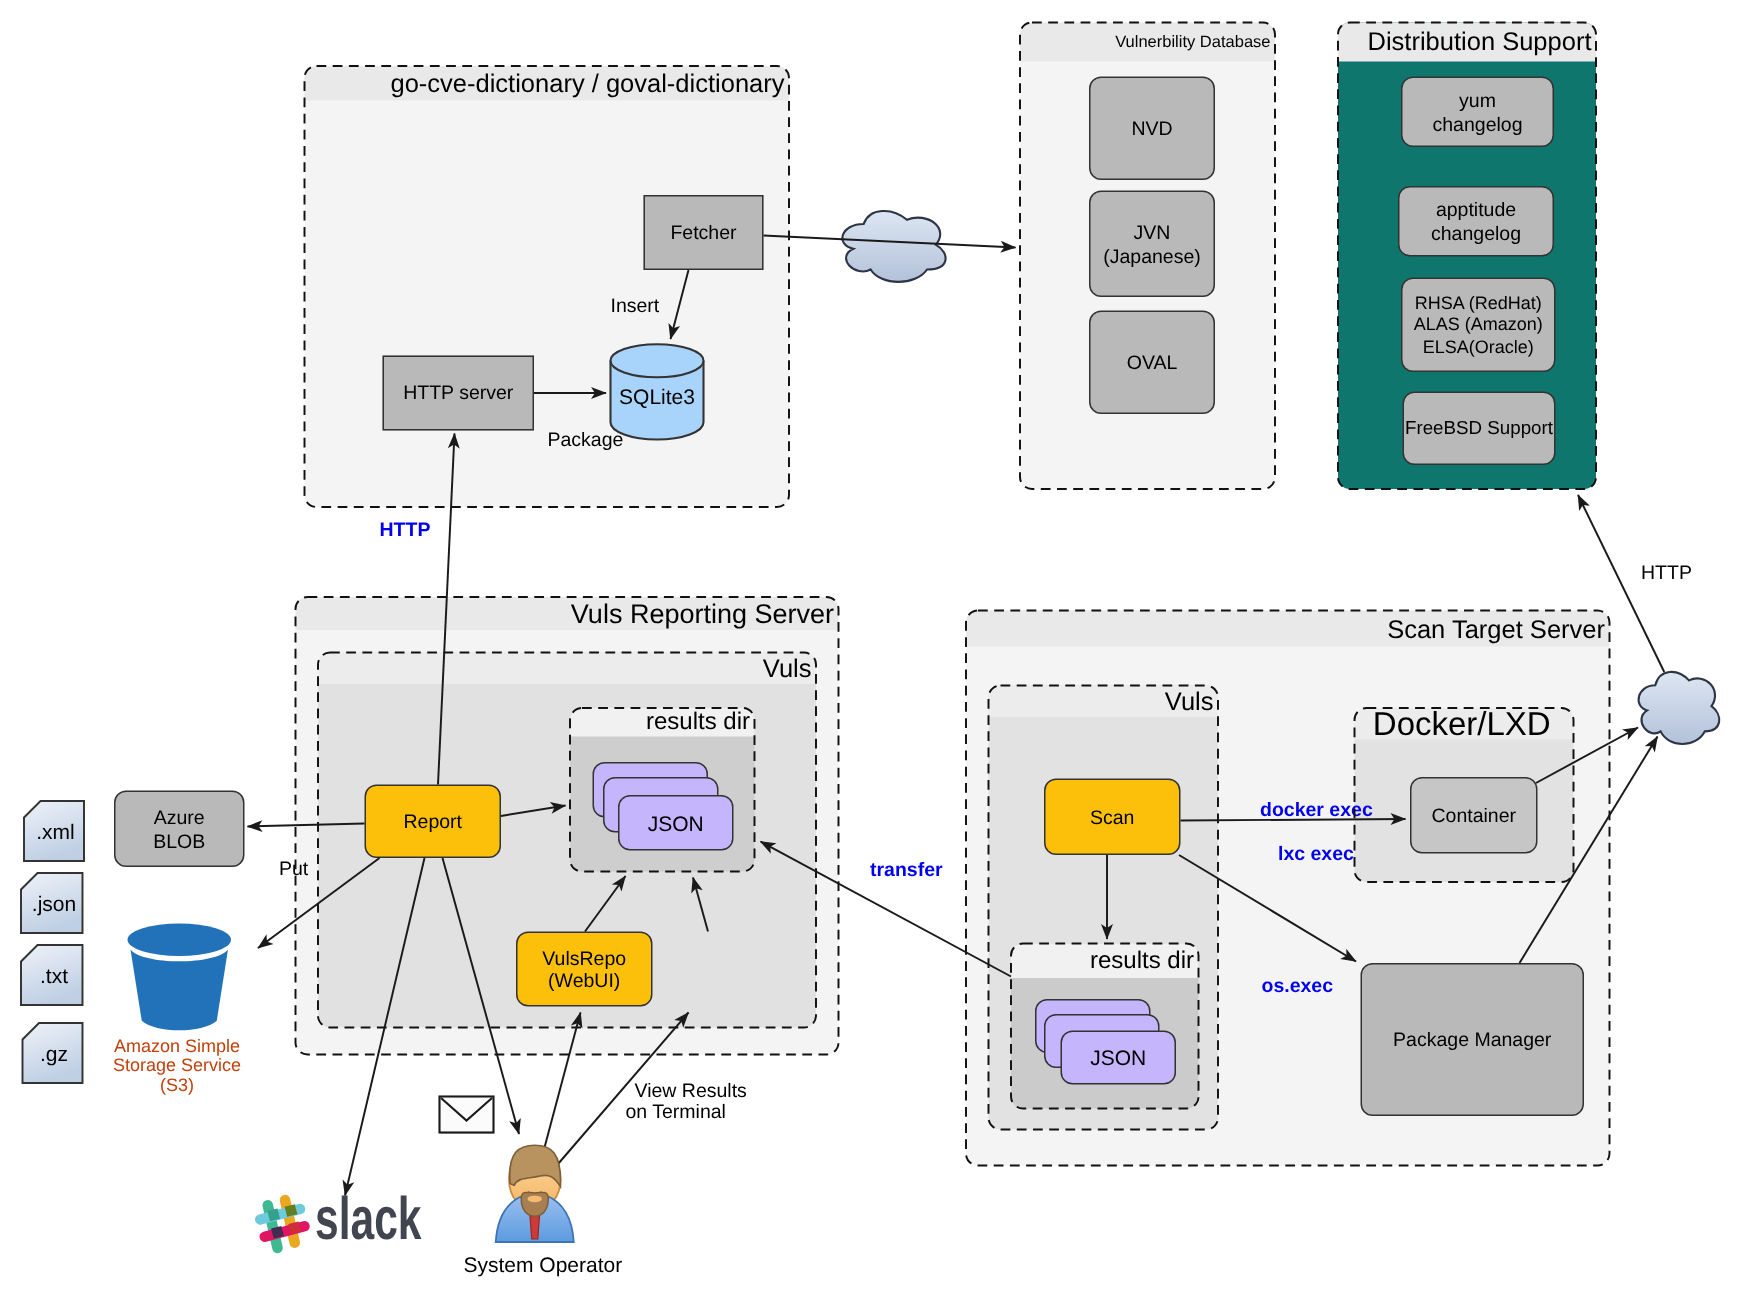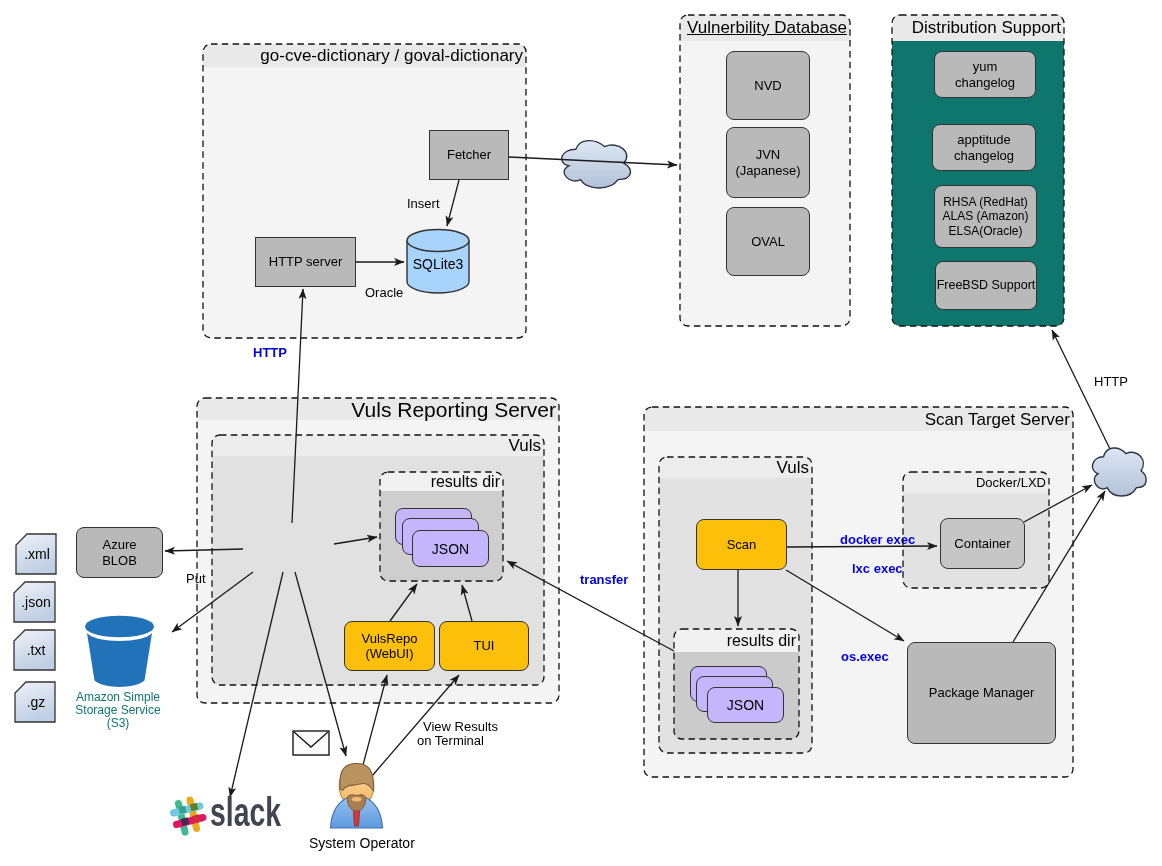--- a/index.html
+++ b/index.html
@@ -21,31 +21,31 @@
 <body>
 <div id="canvas">
 
 <div class="grp" style="left:203px;top:44px;width:323px;height:294px;background:#f4f4f4;border-radius:8px;">
   <div class="band" style="height:23px;background:#e9e9e9;border-radius:8px 8px 0 0;"></div>
   <div class="gtitle" style="font-size:17px;line-height:24px;">go-cve-dictionary / goval-dictionary</div>
 </div>
 
 <div class="grp" style="left:680px;top:15px;width:170px;height:311px;background:#f4f4f4;border-radius:8px;">
   <div class="band" style="height:26px;background:#e9e9e9;border-radius:8px 8px 0 0;"></div>
-  <div class="gtitle" style="font-size:17px;line-height:26px;text-decoration:underline;">Vulnerbility Database</div>
+  <div class="gtitle" style="font-size:11px;line-height:26px;">Vulnerbility Database</div>
 </div>
 
 <div class="grp" style="left:892px;top:15px;width:172px;height:311px;background:#0f766e;border-radius:8px;">
   <div class="band" style="height:26px;background:#e9e9e9;border-radius:8px 8px 0 0;"></div>
   <div class="gtitle" style="font-size:17px;line-height:26px;">Distribution Support</div>
 </div>
 
 <div class="grp" style="left:197px;top:398px;width:362px;height:305px;background:#f4f4f4;border-radius:8px;">
   <div class="band" style="height:22px;background:#e9e9e9;border-radius:8px 8px 0 0;"></div>
-  <div class="gtitle" style="font-size:21px;line-height:23px;">Vuls Reporting Server</div>
+  <div class="gtitle" style="font-size:18px;line-height:23px;">Vuls Reporting Server</div>
 </div>
 
 <div class="grp" style="left:212px;top:435px;width:332px;height:250px;background:#e1e1e1;border-radius:8px;">
   <div class="band" style="height:21px;background:#ececec;border-radius:8px 8px 0 0;"></div>
   <div class="gtitle" style="font-size:17px;line-height:22px;">Vuls</div>
 </div>
 
 <div class="grp" style="left:380px;top:472px;width:123px;height:109px;background:#cecece;border-radius:8px;">
   <div class="band" style="height:19px;background:#f1f1f1;border-radius:8px 8px 0 0;"></div>
   <div class="gtitle" style="font-size:16px;line-height:20px;">results dir</div>
@@ -61,54 +61,54 @@
   <div class="gtitle" style="font-size:17px;line-height:22px;">Vuls</div>
 </div>
 
 <div class="grp" style="left:674px;top:629px;width:125px;height:110px;background:#cbcbcb;border-radius:8px;">
   <div class="band" style="height:23px;background:#f1f1f1;border-radius:8px 8px 0 0;"></div>
   <div class="gtitle" style="font-size:16px;line-height:23px;">results dir</div>
 </div>
 
 <div class="grp" style="left:903px;top:472px;width:146px;height:116px;background:#e2e2e2;border-radius:8px;">
   <div class="band" style="height:21px;background:#ececec;border-radius:8px 8px 0 0;"></div>
-  <div class="gtitle" style="font-size:13px;line-height:22px;">Docker/LXD</div>
+  <div class="gtitle" style="font-size:22px;line-height:22px;text-align:center;">Docker/LXD</div>
 </div>
 
 <div class="node gray" style="left:429px;top:130px;width:80px;height:50px;">Fetcher</div>
 <div class="node gray" style="left:255px;top:237px;width:101px;height:50px;">HTTP server</div>
 <div class="node gray rnd" style="left:726px;top:51px;width:84px;height:69px;">NVD</div>
 <div class="node gray rnd" style="left:726px;top:127px;width:84px;height:71px;">JVN<br>(Japanese)</div>
 <div class="node gray rnd" style="left:726px;top:207px;width:84px;height:69px;text-align:center;">OVAL</div>
 <div class="node gray rnd" style="left:934px;top:51px;width:102px;height:47px;">yum<br>changelog</div>
 <div class="node gray rnd" style="left:932px;top:124px;width:104px;height:47px;">apptitude<br>changelog</div>
 <div class="node gray rnd" style="left:934px;top:185px;width:103px;height:63px;font-size:12px;">RHSA (RedHat)<br>ALAS (Amazon)<br>ELSA(Oracle)</div>
 <div class="node gray rnd" style="left:935px;top:261px;width:102px;height:49px;font-size:12.5px;">FreeBSD Support</div>
 <div class="node gray rnd" style="left:76px;top:527px;width:87px;height:51px;">Azure<br>BLOB</div>
+<div class="node yellow" style="left:243px;top:523px;width:91px;height:49px;">Report</div>
 <div class="node yellow" style="left:344px;top:621px;width:91px;height:50px;">VulsRepo<br>(WebUI)</div>
-<div class="node yellow" style="left:439px;top:621px;width:90px;height:50px;">TUI</div>
 <div class="node rnd" style="left:940px;top:518px;width:85px;height:51px;background:#c6c6c6;">Container</div>
 <div class="node yellow" style="left:696px;top:519px;width:91px;height:51px;">Scan</div>
 <div class="node rnd" style="left:907px;top:642px;width:149px;height:102px;background:#b9b9b9;">Package Manager</div>
 
 <div class="json" style="left:395px;top:508px;"></div>
 <div class="json" style="left:402px;top:518px;"></div>
 <div class="json" style="left:412px;top:530px;display:flex;align-items:center;justify-content:center;font-size:14px;">JSON</div>
 <div class="json" style="left:690px;top:666px;height:36px;"></div>
 <div class="json" style="left:696px;top:676px;height:36px;"></div>
 <div class="json" style="left:707px;top:687px;height:36px;display:flex;align-items:center;justify-content:center;font-size:14px;">JSON</div>
 
 <div class="lbl" style="left:407px;top:196px;">Insert</div>
-<div class="lbl" style="left:365px;top:285px;">Oracle</div>
+<div class="lbl" style="left:365px;top:285px;">Package</div>
 <div class="blbl" style="left:253px;top:345px;">HTTP</div>
 <div class="lbl" style="left:186px;top:571px;">Put</div>
 <div class="lbl" style="left:423px;top:719px;">View Results</div>
 <div class="lbl" style="left:417px;top:733px;">on Terminal</div>
 <div class="lbl" style="left:309px;top:835px;font-size:14px;">System Operator</div>
-<div class="lbl" style="left:67px;top:691px;width:102px;font-size:12px;line-height:13px;color:#0f766e;text-align:center;">Amazon Simple<br>Storage Service<br>(S3)</div>
+<div class="lbl" style="left:67px;top:691px;width:102px;font-size:12px;line-height:13px;color:#c2410c;text-align:center;">Amazon Simple<br>Storage Service<br>(S3)</div>
 <div class="blbl" style="left:580px;top:572px;">transfer</div>
 <div class="blbl" style="left:840px;top:532px;">docker exec</div>
 <div class="blbl" style="left:852px;top:546px;margin-top:15px;">lxc exec</div>
 <div class="blbl" style="left:841px;top:649px;">os.exec</div>
 <div class="lbl" style="left:1094px;top:374px;">HTTP</div>
 
 <svg id="ov" width="1162" height="866" viewBox="0 0 1162 866">
 <defs>
 <marker id="ah" viewBox="0 0 12 10" markerWidth="14" markerHeight="9.5" refX="11" refY="5" orient="auto" markerUnits="userSpaceOnUse">
   <path d="M0.5,0.8 L11.5,5 L0.5,9.2 L3.2,5 Z" fill="#1a1a1a"></path>

